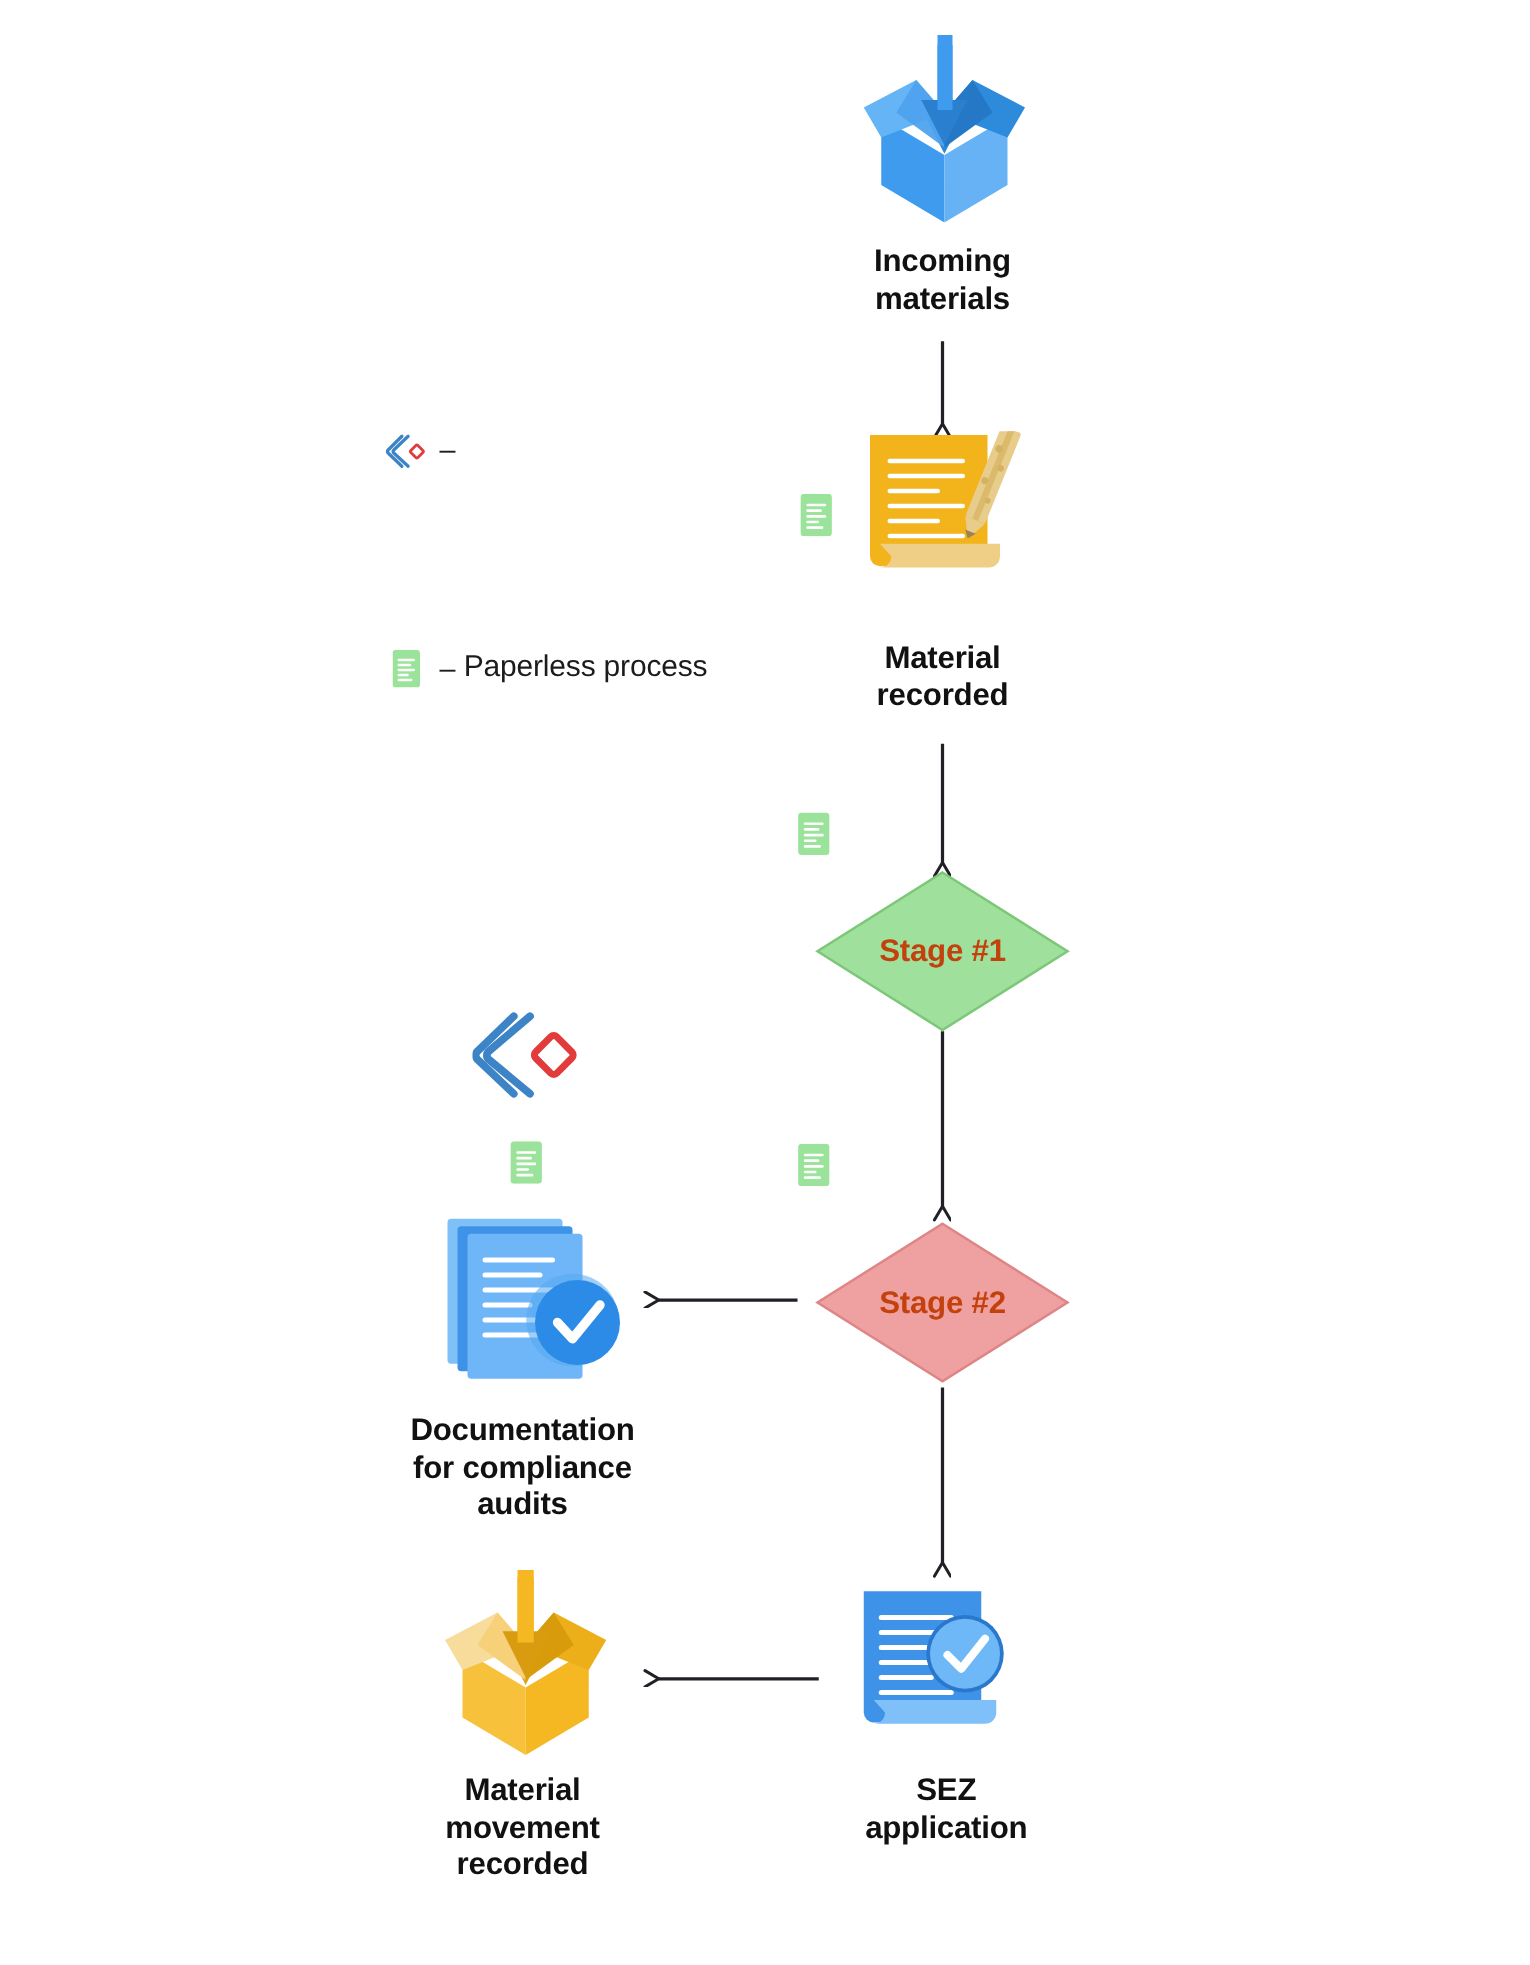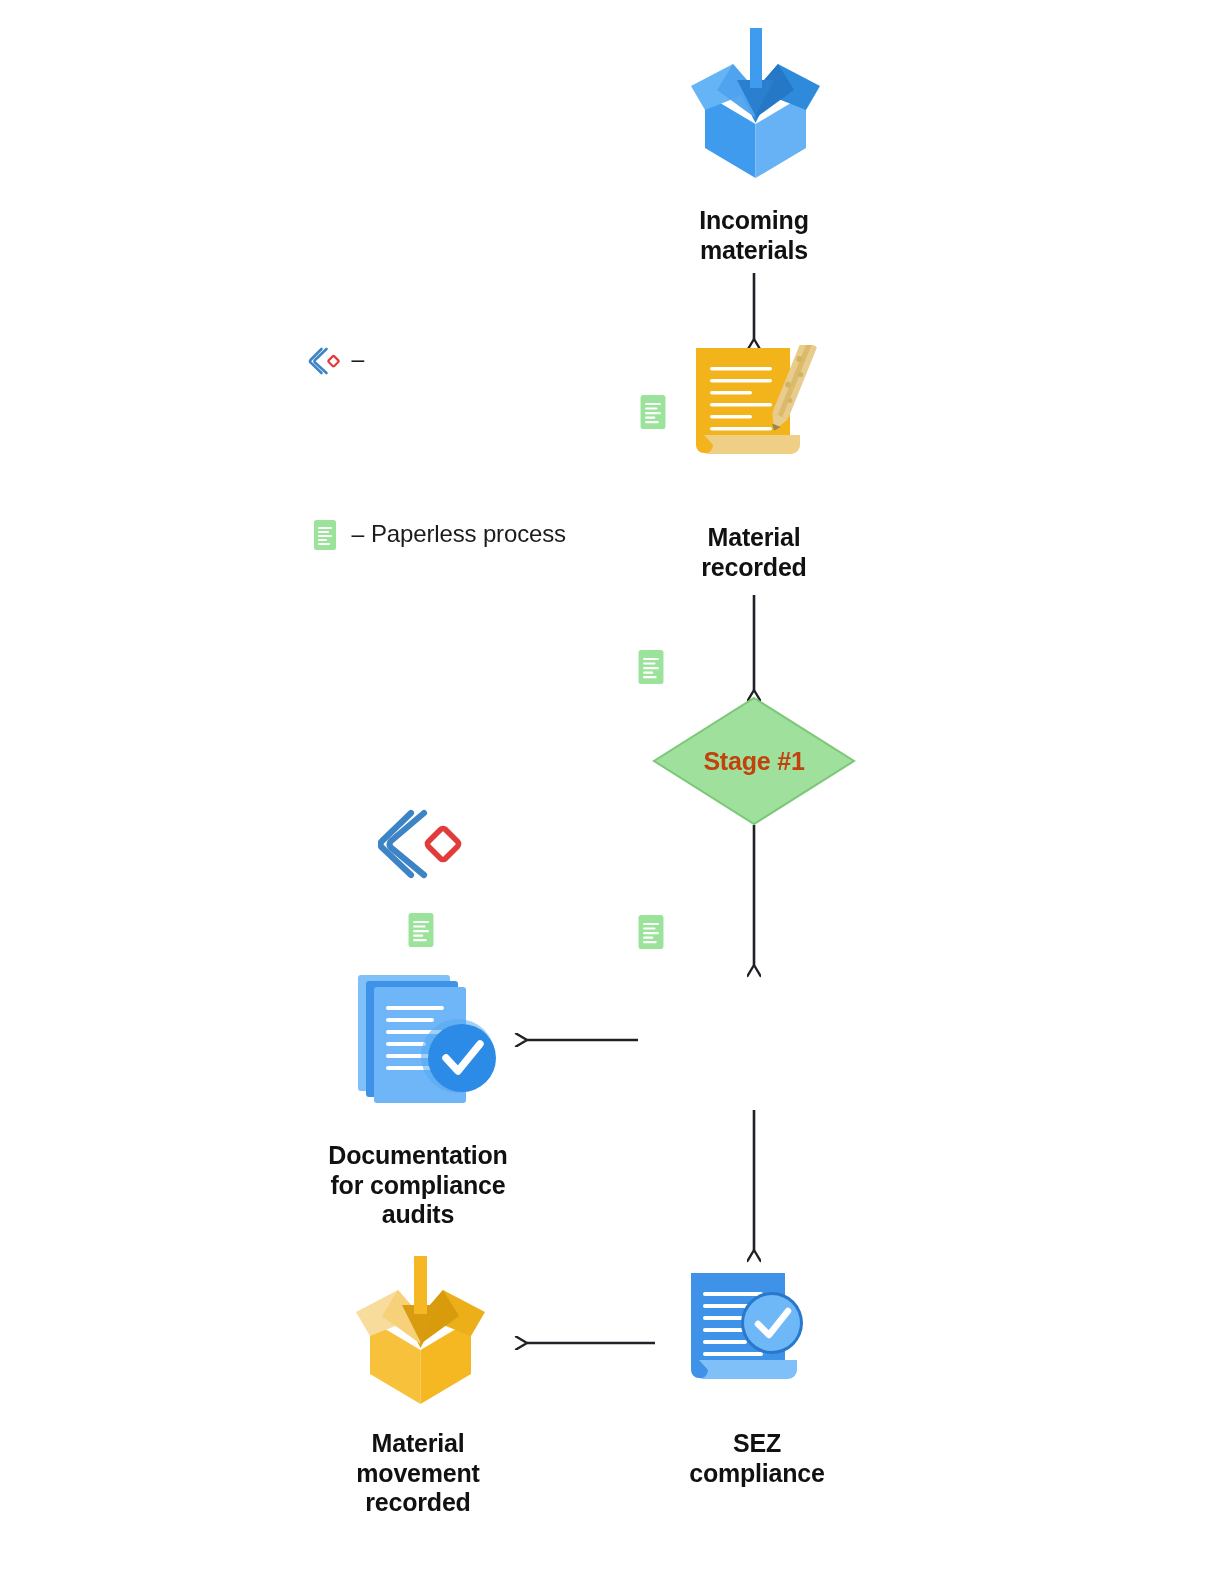--- a/index.html
+++ b/index.html
@@ -22,21 +22,20 @@
 
   
   .node-label {
     position: absolute;
     text-align: center;
     font-weight: bold;
     font-size: 25px;
     line-height: 1.18;
     color: #111111;
     letter-spacing: -0.2px;
-    margin-top: 11px;
   }
 
   
   .diamond {
     position: absolute;
     display: flex;
     align-items: center;
     justify-content: center;
   }
   .diamond svg { position: absolute; left: 0; top: 0; }
@@ -258,20 +257,26 @@
     <svg width="26" height="34" viewBox="0 0 22 30">
       <rect x="0" y="0" width="22" height="30" rx="2.5" fill="#9BE39B"></rect>
       <rect x="4" y="7" width="14" height="1.9" rx="0.9" fill="#ffffff"></rect>
       <rect x="4" y="11" width="11" height="1.9" rx="0.9" fill="#ffffff"></rect>
       <rect x="4" y="15" width="14" height="1.9" rx="0.9" fill="#ffffff"></rect>
       <rect x="4" y="19" width="9" height="1.9" rx="0.9" fill="#ffffff"></rect>
       <rect x="4" y="23" width="12" height="1.9" rx="0.9" fill="#ffffff"></rect>
     </svg>
   </div>
 
+  <div class="diamond" style="left:652px; top:977px; width:204px; height:130px;">
+    <svg width="204" height="130" viewBox="0 0 204 130">
+      <polygon points="102,2 202,65 102,128 2,65" fill="#EFA0A0" stroke="#DE8686" stroke-width="2"></polygon>
+    </svg>
+    <span class="diamond-text">Stage #2</span>
+  </div>
 
   <div class="abs" style="left:352px; top:968px; width:162px; height:142px;">
     <svg width="162" height="142" viewBox="0 0 162 142">
 
       <rect x="6" y="7" width="92" height="116" rx="3" fill="#7FC0F8"></rect>
 
       <rect x="14" y="13" width="92" height="116" rx="3" fill="#3E93E8"></rect>
 
       <rect x="22" y="19" width="92" height="116" rx="3" fill="#6EB6F7"></rect>
 
@@ -336,16 +341,16 @@
       <rect x="18" y="70" width="44" height="4" rx="2" fill="#ffffff"></rect>
       <rect x="18" y="82" width="60" height="4" rx="2" fill="#ffffff"></rect>
 
       <circle cx="87" cy="53" r="31" fill="#2A78CC"></circle>
       <circle cx="87" cy="53" r="28" fill="#6EB8F8"></circle>
       <path d="M 73,54 L 84,65 L 103,41" fill="none" stroke="#ffffff" stroke-width="6.5" stroke-linecap="round" stroke-linejoin="round"></path>
     </svg>
   </div>
   <div class="node-label" style="left:647px; top:1418px; width:220px;">
     <div>SEZ</div>
-    <div>compliance</div>
+    <div>application</div>
   </div>
 
 </div>
 
 </body></html>

